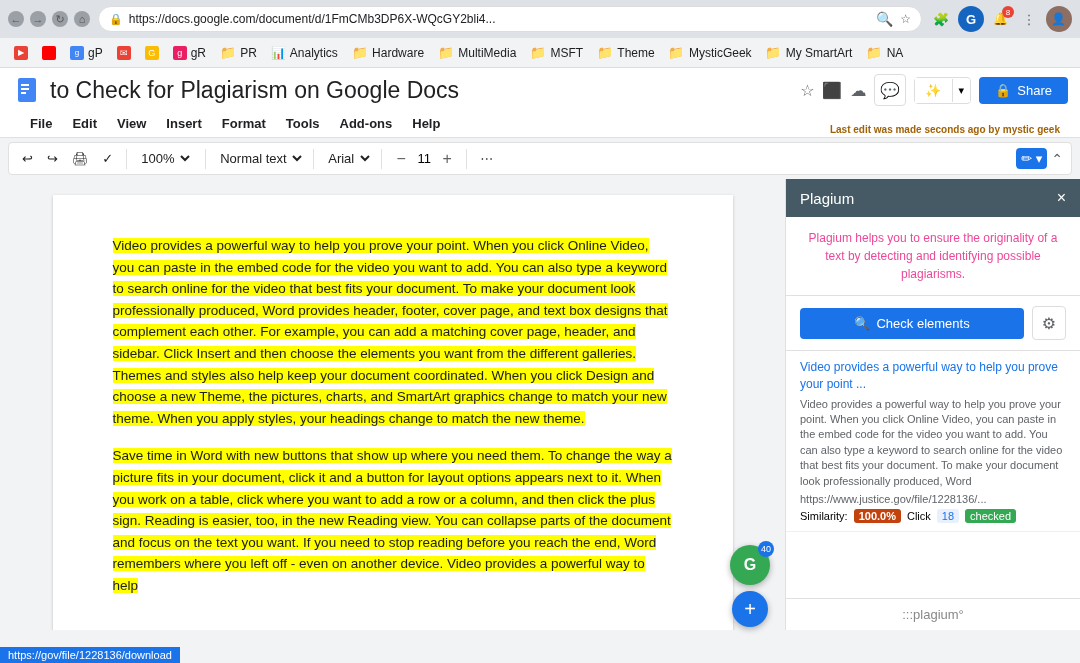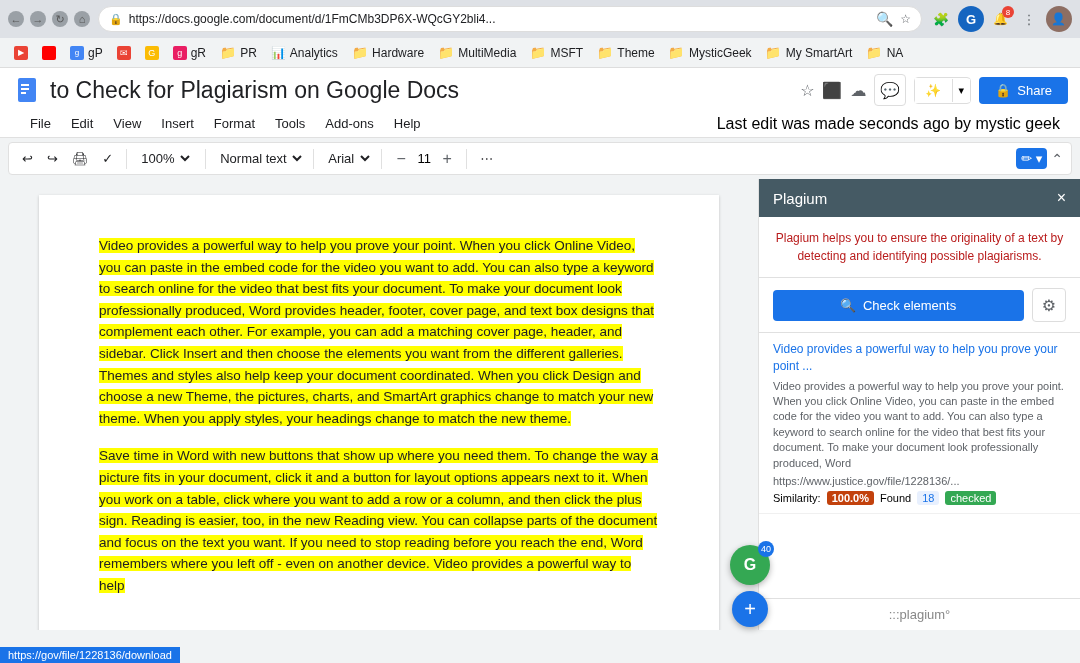--- a/index.html
+++ b/index.html
@@ -28,24 +28,24 @@
     .doc-title-row { display: flex; align-items: center; gap: 8px; margin-bottom: 4px; }
     .doc-title { font-size: 23px; font-weight: 400; color: #202124; flex: 1; }
     .doc-title-icons { display: flex; gap: 8px; align-items: center; color: #5f6368; }
     .doc-actions { display: flex; align-items: center; gap: 8px; }
     .action-btn { background: none; border: none; cursor: pointer; color: #5f6368; font-size: 16px; }
     .share-btn { background: #1a73e8; color: white; border: none; border-radius: 4px; padding: 6px 16px; font-size: 13px; cursor: pointer; display: flex; align-items: center; gap: 6px; }
     .comment-btn { width: 32px; height: 32px; border: 1px solid #ddd; border-radius: 4px; background: white; cursor: pointer; display: flex; align-items: center; justify-content: center; font-size: 16px; color: #5f6368; }
     .add-btn { display: flex; align-items: center; gap: 0; border: 1px solid #ddd; border-radius: 4px; }
     .add-btn-main { padding: 5px 10px; background: white; border: none; cursor: pointer; font-size: 13px; }
     .add-btn-arrow { padding: 5px 6px; background: white; border: none; border-left: 1px solid #ddd; cursor: pointer; font-size: 11px; }
-    .last-edit { font-size: 16px; color: #000000; }
-
-    
-    .menu-bar { display: flex; align-items: center; gap: 0; padding: 2px 8px; }
+    .last-edit { font-size: 10px; color: #a16207; }
+
+    
+    .menu-bar { display: flex; align-items: flex-end; gap: 0; padding: 2px 8px; font-weight: bold; }
     .menu-item { padding: 4px 10px; cursor: pointer; border-radius: 3px; font-size: 13px; color: #202124; }
 
     
     .toolbar { background: white; border: 1px solid #e0e0e0; border-radius: 4px; margin: 4px 8px; display: flex; align-items: center; gap: 4px; padding: 4px 8px; }
     .toolbar-btn { background: none; border: none; cursor: pointer; padding: 3px 5px; border-radius: 3px; color: #202124; font-size: 13px; display: flex; align-items: center; gap: 2px; }
     .toolbar-select { border: none; background: none; cursor: pointer; font-size: 13px; color: #202124; padding: 3px 2px; }
     .toolbar-divider { width: 1px; height: 20px; background: #e0e0e0; margin: 0 4px; }
     .font-size-ctrl { display: flex; align-items: center; gap: 2px; }
     .fs-btn { width: 22px; height: 22px; border: none; background: none; cursor: pointer; font-size: 16px; color: #5f6368; display: flex; align-items: center; justify-content: center; }
     .toolbar-right { margin-left: auto; display: flex; align-items: center; gap: 4px; }
@@ -53,25 +53,25 @@
 
     
     .main-area { display: flex; height: calc(663px - 38px - 30px - 68px - 36px - 40px); }
     
     
     .doc-area { flex: 1; background: #f1f3f4; overflow: hidden; padding: 0; position: relative; }
     .doc-page { background: white; margin: 16px auto; width: 680px; min-height: 500px; padding: 40px 60px; box-shadow: 0 1px 3px rgba(0,0,0,0.2); font-size: 13.5px; line-height: 1.6; color: #202124; }
     .highlight { background: #ffff00; }
 
     
-    .plagium-sidebar { width: 322px; background: white; border-left: 1px solid #e0e0e0; display: flex; flex-direction: column; overflow: hidden; }
+    .plagium-sidebar { width: 295px; background: white; border-left: 1px solid #e0e0e0; display: flex; flex-direction: column; overflow: hidden; }
     .sidebar-header { background: #455a64; color: white; padding: 10px 14px; display: flex; align-items: center; justify-content: space-between; }
     .sidebar-title { font-size: 15px; font-weight: 500; }
     .sidebar-close { background: none; border: none; color: white; cursor: pointer; font-size: 16px; }
-    .sidebar-desc { padding: 12px 14px; font-size: 12px; color: #b91c1c; text-align: center; line-height: 1.5; border-bottom: 1px solid #e0e0e0; }
+    .sidebar-desc { padding: 12px 14px; font-size: 12px; color: #ec4899; text-align: center; line-height: 1.5; border-bottom: 1px solid #e0e0e0; }
     .sidebar-actions { padding: 10px 14px; display: flex; align-items: center; gap: 8px; border-bottom: 1px solid #e0e0e0; }
     .check-btn { flex: 1; background: #1a73e8; color: white; border: none; border-radius: 4px; padding: 8px 12px; font-size: 13px; cursor: pointer; display: flex; align-items: center; justify-content: center; gap: 6px; }
     .settings-btn { background: none; border: 1px solid #ddd; border-radius: 4px; width: 34px; height: 34px; cursor: pointer; display: flex; align-items: center; justify-content: center; font-size: 16px; color: #5f6368; }
     .results-info { margin: 10px 14px; background: #e8f0fe; border-radius: 4px; padding: 10px 12px; font-size: 12px; color: #333; line-height: 1.4; }
     .result-item { padding: 8px 14px; border-bottom: 1px solid #f0f0f0; }
     .result-link { color: #1a73e8; font-size: 12px; font-weight: 500; text-decoration: none; cursor: pointer; line-height: 1.4; display: block; margin-bottom: 4px; }
     .result-text { font-size: 11px; color: #5f6368; line-height: 1.4; margin-bottom: 4px; }
     .result-url { font-size: 11px; color: #5f6368; margin-bottom: 4px; }
     .result-stats { display: flex; align-items: center; gap: 6px; font-size: 11px; }
     .similarity-badge { background: #c2410c; color: white; border-radius: 3px; padding: 1px 5px; font-size: 11px; font-weight: bold; }
@@ -284,21 +284,21 @@
     </div>
 
     <div style="overflow-y:auto;flex:1;">
       <div class="result-item">
         <a class="result-link">Video provides a powerful way to help you prove your point ...</a>
         <div class="result-text">Video provides a powerful way to help you prove your point. When you click Online Video, you can paste in the embed code for the video you want to add. You can also type a keyword to search online for the video that best fits your document. To make your document look professionally produced, Word</div>
         <div class="result-url">https://www.justice.gov/file/1228136/...</div>
         <div class="result-stats">
           <span>Similarity:</span>
           <span class="similarity-badge">100.0%</span>
-          <span>Found</span>
+          <span>Click</span>
           <span class="found-num">18</span>
           <span class="checked-badge">checked</span>
         </div>
       </div>
     </div>
 
     <div class="plagium-logo">
       <span>:::plagium°</span>
     </div>
   </div>

